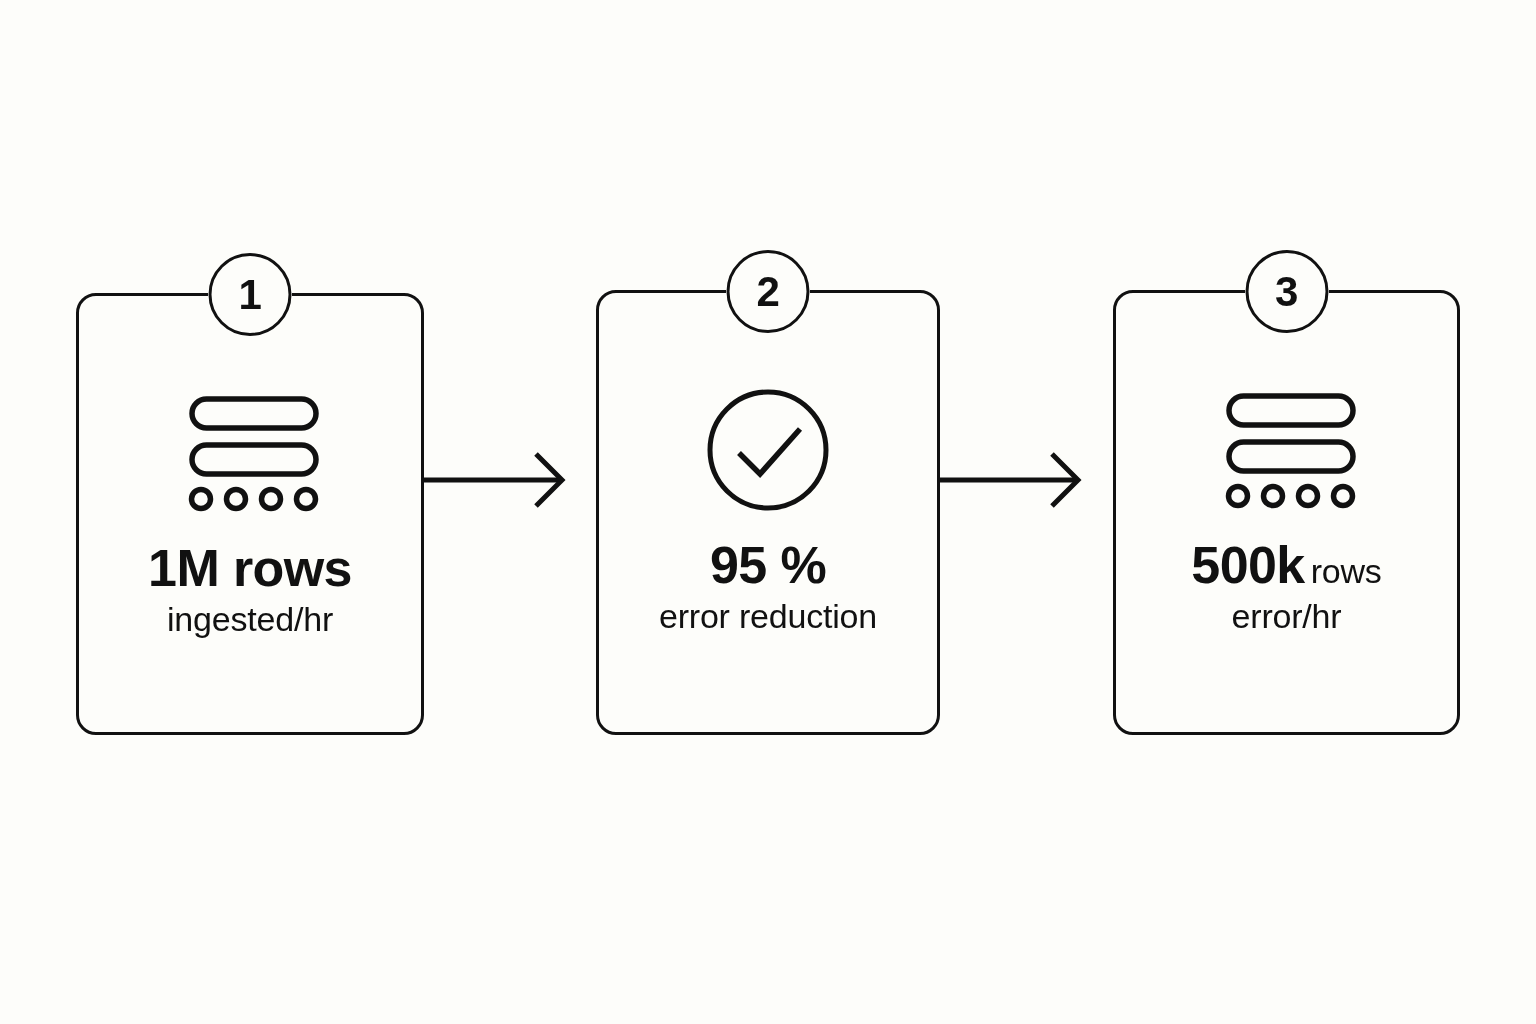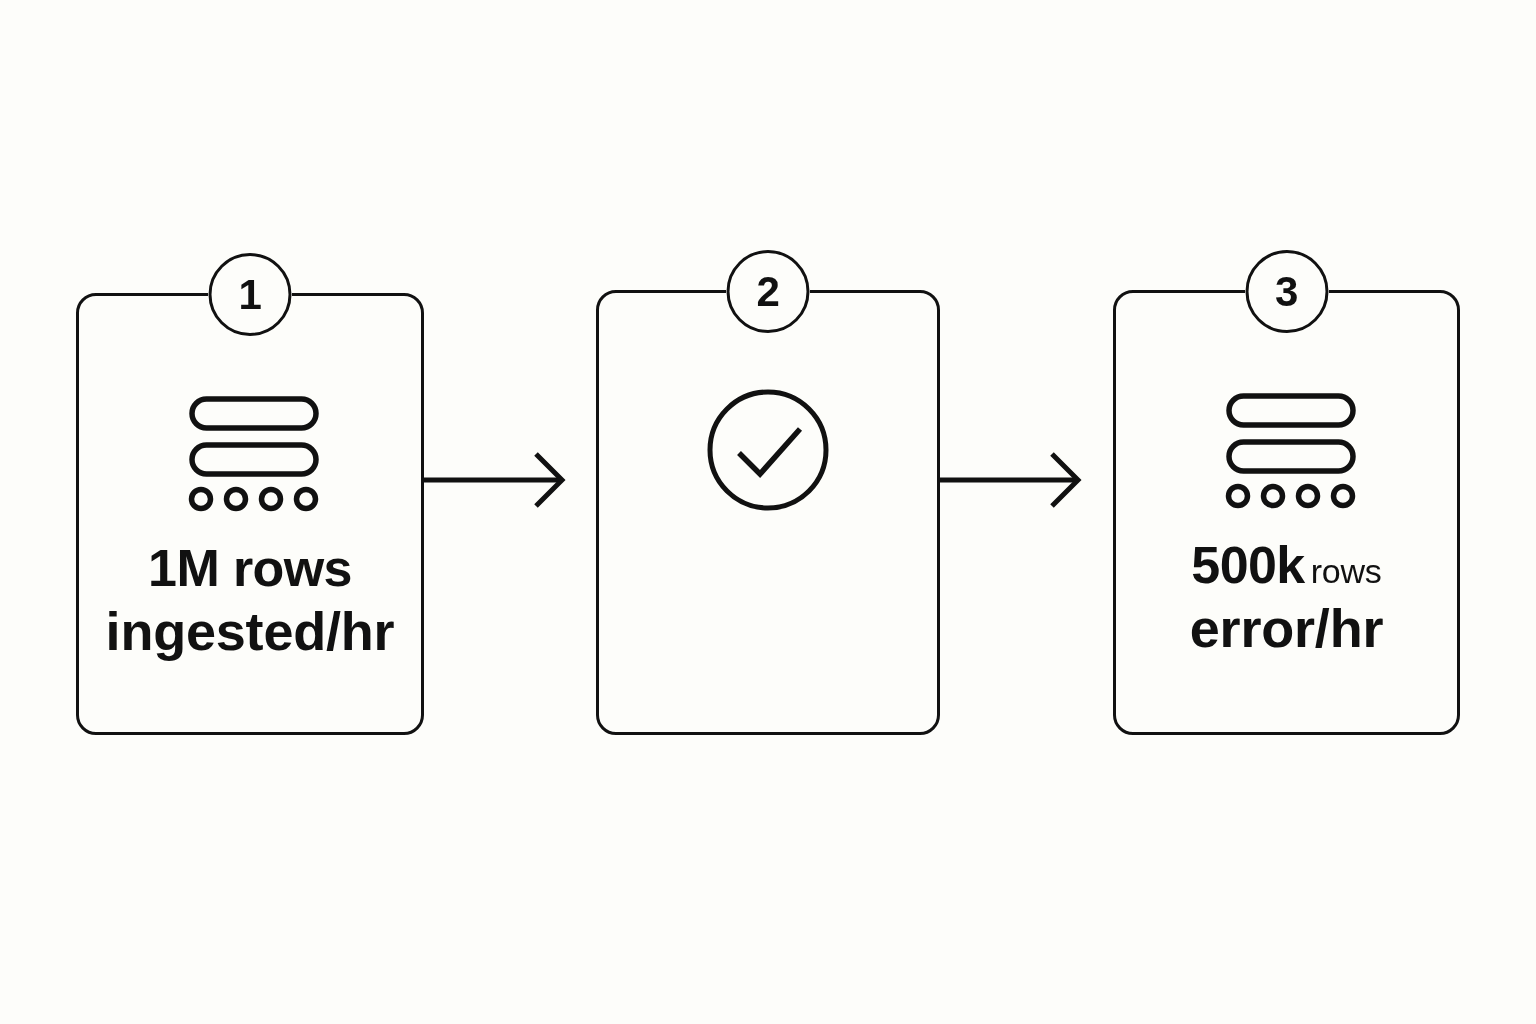--- a/index.html
+++ b/index.html
@@ -102,22 +102,22 @@
     font-weight: 700;
     letter-spacing: -0.6px;
   }
   .metric-small-inline {
     font-size: 34px;
     font-weight: 400;
     letter-spacing: -0.2px;
     margin-left: 6px;
   }
   .metric-sub {
-    font-size: 54px;
-    font-weight: 700;
+    font-size: 34px;
+    font-weight: 400;
     line-height: 1.2;
     letter-spacing: -0.2px;
     white-space: nowrap;
   }
 
   
   .arrow {
     position: absolute;
     height: 60px;
   }
@@ -171,20 +171,24 @@
     </div>
 
     <div class="card-inner">
       <div class="icon-wrap">
         <svg width="126" height="126" viewBox="0 0 126 126" aria-hidden="true">
           <circle cx="63" cy="63" r="58" fill="none" stroke="#111111" stroke-width="5"></circle>
           <polyline points="34,66 55,87 95,42" fill="none" stroke="#111111" stroke-width="5.5" stroke-linecap="butt" stroke-linejoin="miter"></polyline>
         </svg>
       </div>
 
+      <div class="text-wrap">
+        <div class="metric-line">95 %</div>
+        <div class="metric-sub">error reduction</div>
+      </div>
     </div>
   </div>
 
   <div class="arrow" id="arrow-2">
     <svg width="148" height="60" viewBox="0 0 148 60" aria-hidden="true">
       <line x1="0" y1="30" x2="138" y2="30" stroke="#111111" stroke-width="5"></line>
       <polyline points="112,4 138,30 112,56" fill="none" stroke="#111111" stroke-width="5" stroke-linecap="butt" stroke-linejoin="miter"></polyline>
     </svg>
   </div>
 

